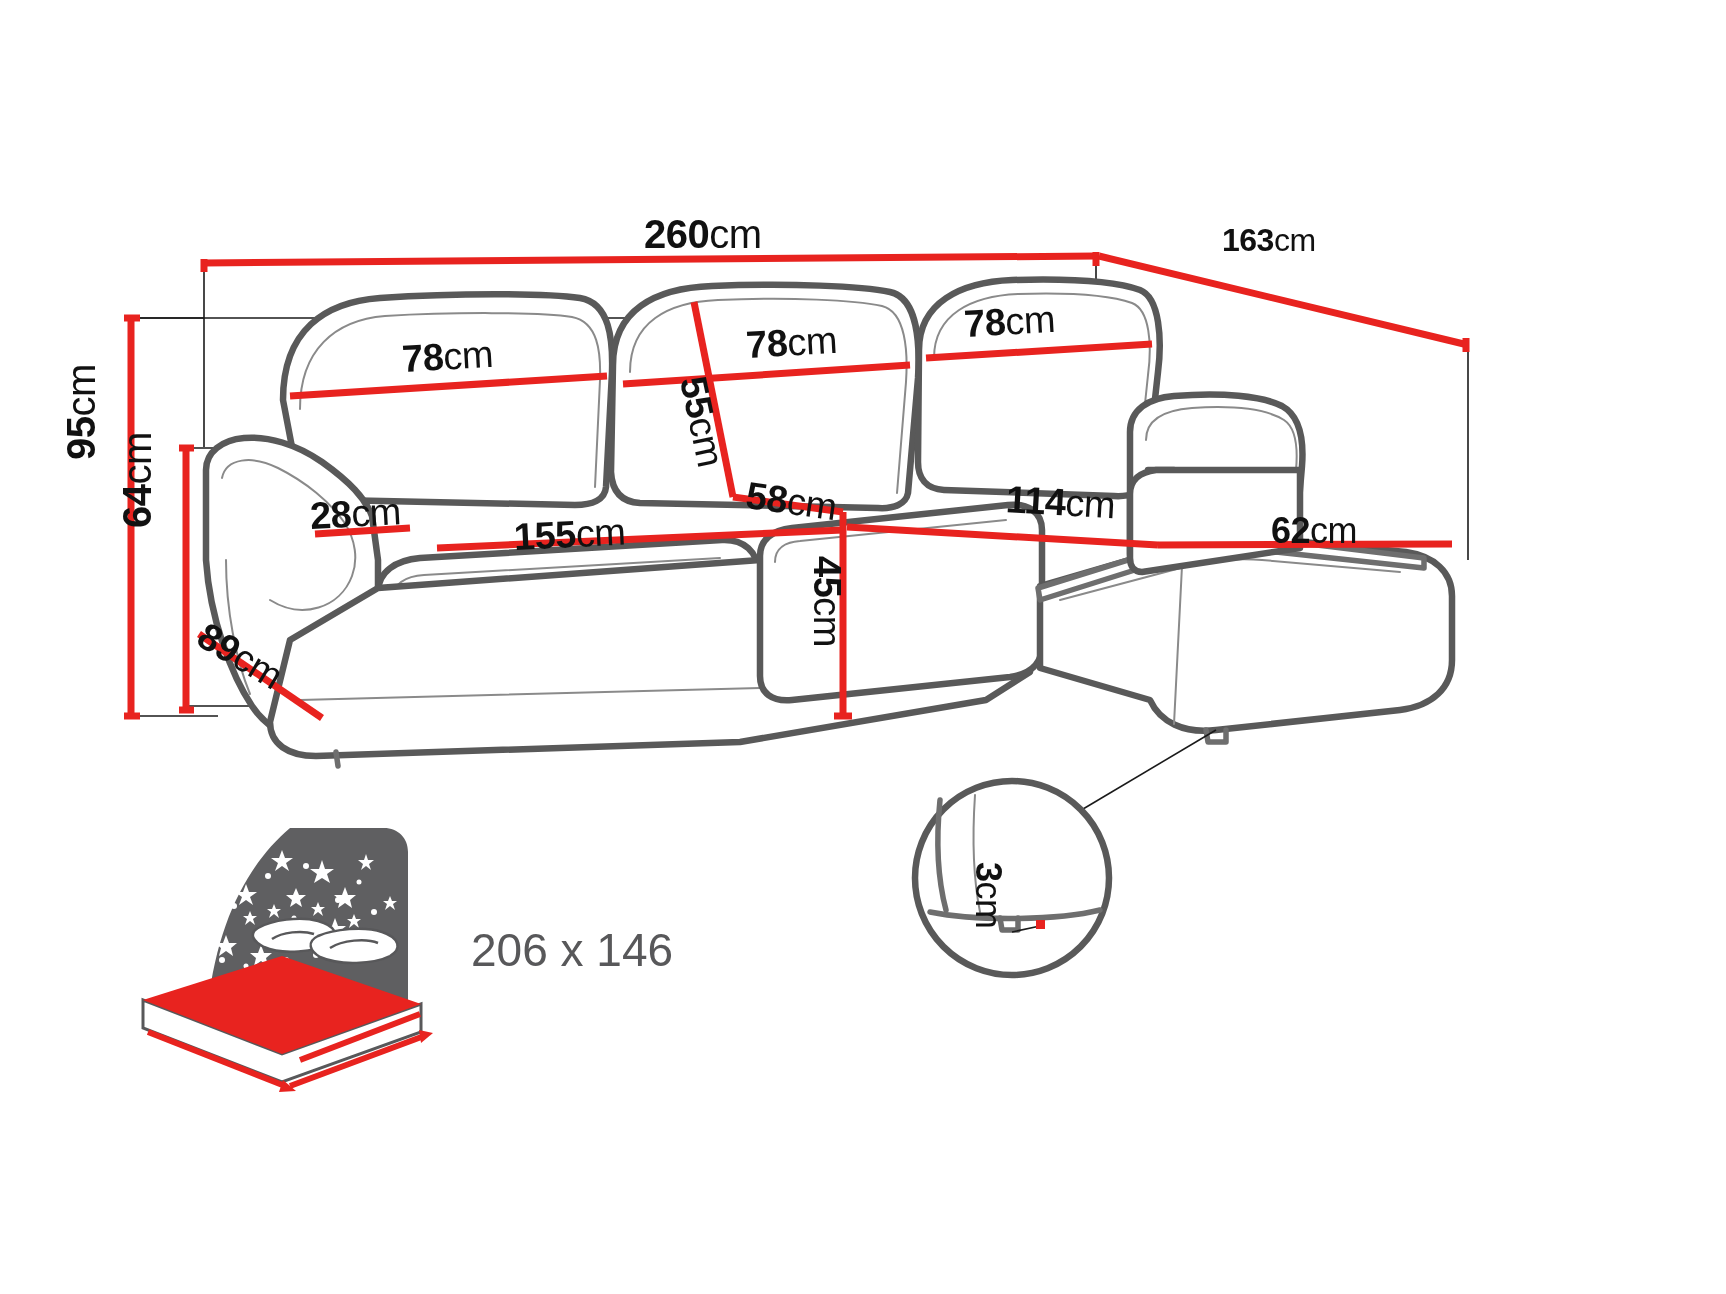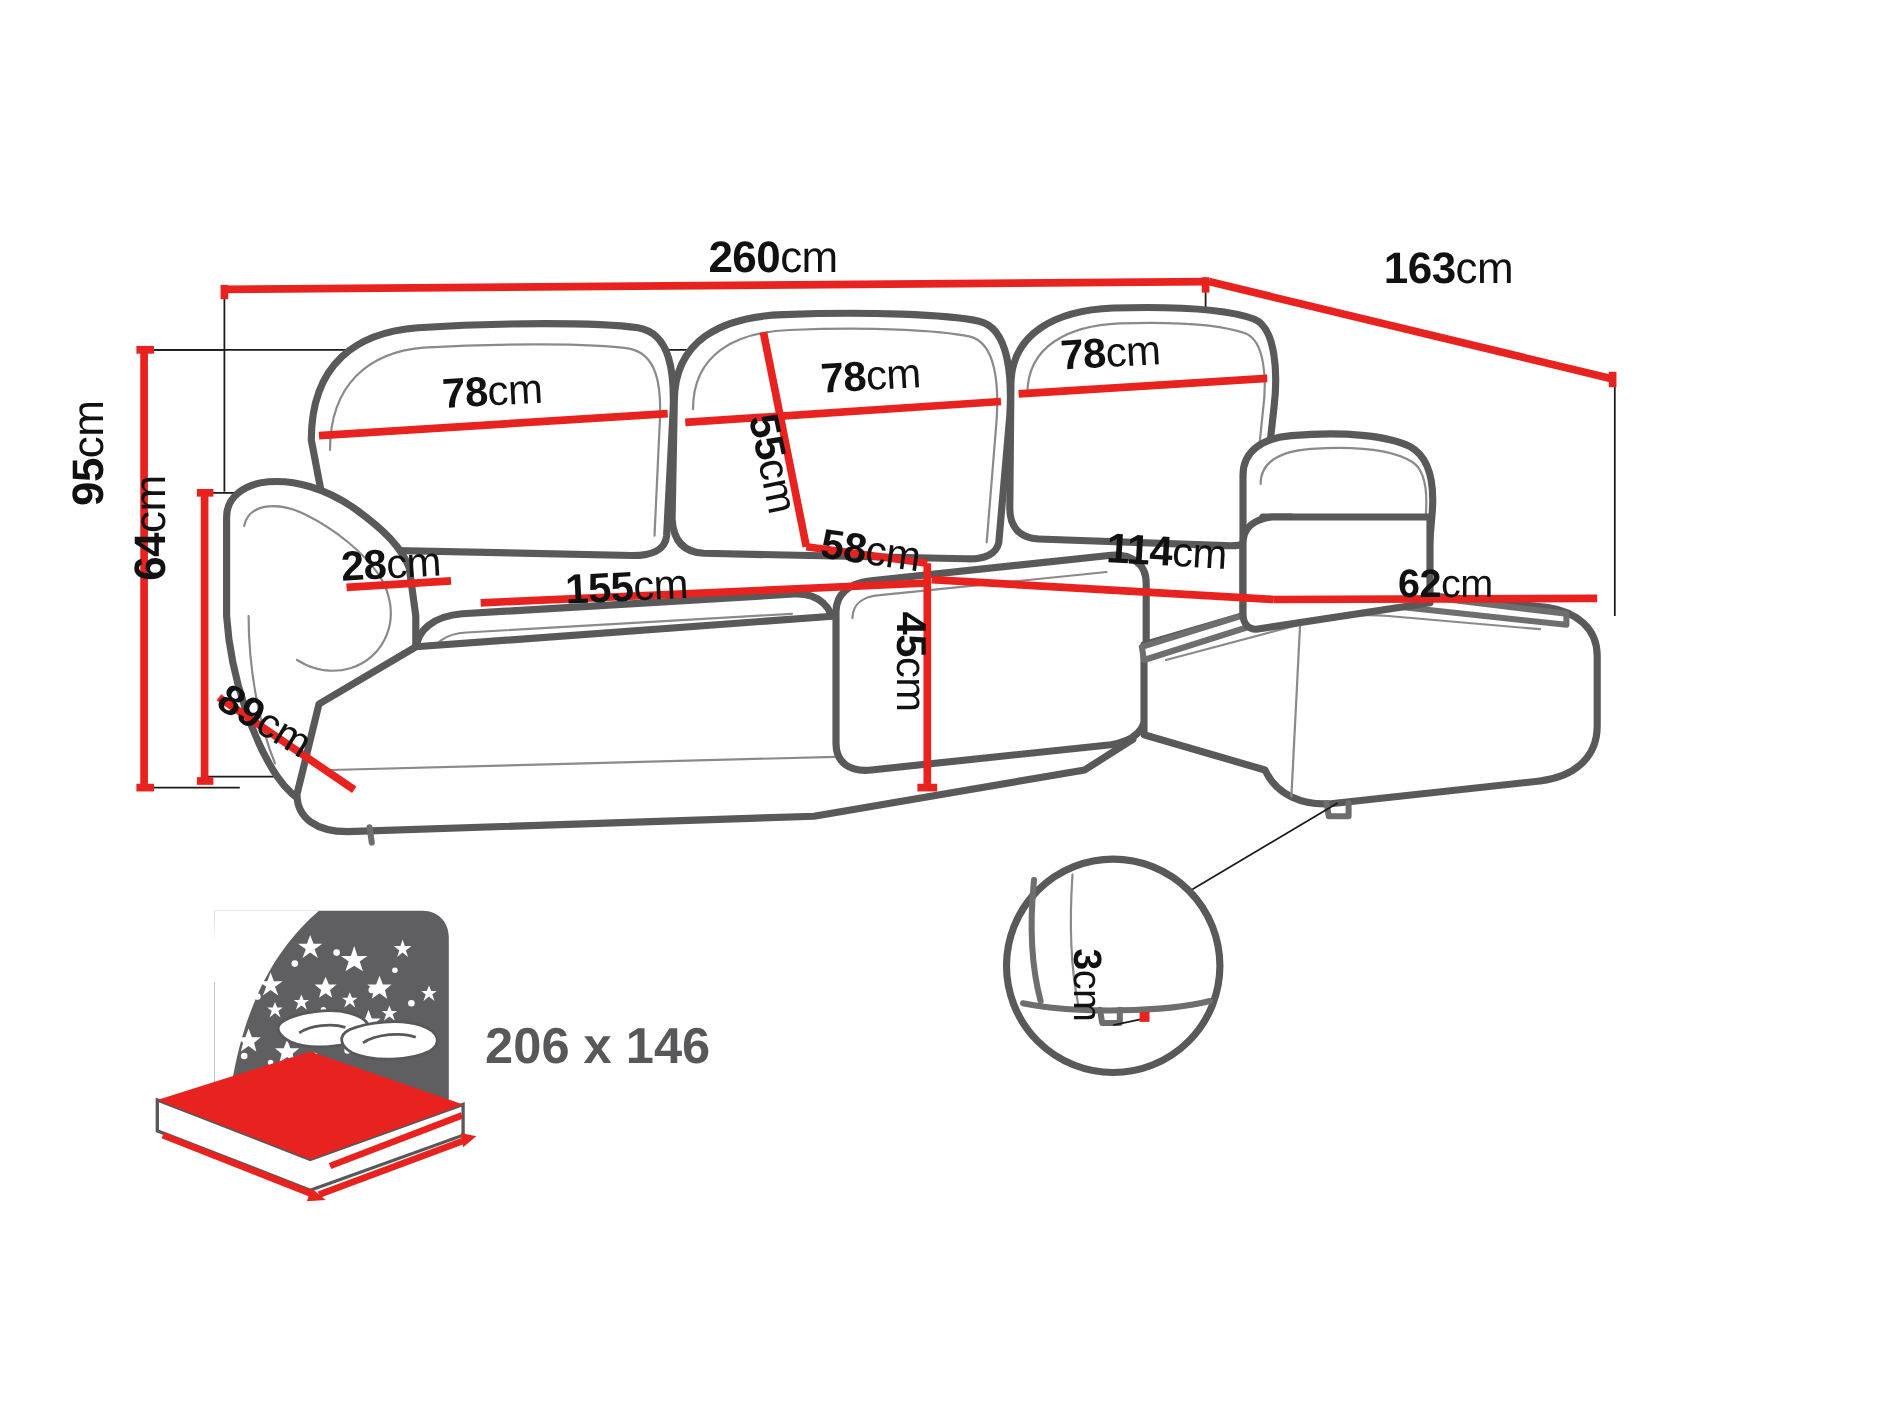--- a/index.html
+++ b/index.html
@@ -3,22 +3,22 @@
 <meta charset="utf-8">
 <style>
   html,body{margin:0;padding:0;background:#ffffff;}
   body{width:1726px;height:1294px;position:relative;overflow:hidden;
        font-family:"Liberation Sans","DejaVu Sans",sans-serif;}
   #stage{position:absolute;left:0;top:0;width:1726px;height:1294px;}
   svg{position:absolute;left:0;top:0;width:1726px;height:1294px;display:block;}
   .dimlabel{position:absolute;font-weight:bold;color:#111;white-space:nowrap;
             letter-spacing:-0.5px;line-height:1;}
   .dimlabel .u{font-weight:400;}
-  .bedsize{position:absolute;font-weight:bold;color:#58585a;white-space:nowrap;
-           font-size:46px;letter-spacing:0px;}
+  .bedsize{position:absolute;font-weight:normal;color:#58585a;white-space:nowrap;
+           font-size:46px;letter-spacing:0px;margin-left:30px;}
 </style>
 </head>
 <body>
 
 <div id="stage">
 
 <svg viewBox="0 0 1726 1294" xmlns="http://www.w3.org/2000/svg">
 
   <defs>
     <style>
@@ -234,21 +234,21 @@
     <polygon fill="#e8231f" points="419,1030 433,1033 421,1043"></polygon>
     <path class="dimt" d="M300,1060 L420,1014"></path>
   </g>
 
 </svg>
 
 <div class="dimlabel" style="left:613px;top:214px;font-size:40px;margin-left:31px;">
   <span>260</span><span class="u">cm</span>
 </div>
 
-<div class="dimlabel" style="left:1222px;top:224px;font-size:40px;margin-left:36px;">
+<div class="dimlabel" style="left:1222px;top:224px;font-size:32px;">
   <span>163</span><span class="u">cm</span>
 </div>
 
 <div class="dimlabel" style="left:61px;top:460px;font-size:40px;transform:rotate(-90deg);transform-origin:left top;">
   <span>95</span><span class="u">cm</span>
 </div>
 
 <div class="dimlabel" style="left:117px;top:528px;font-size:40px;transform:rotate(-90deg);transform-origin:left top;">
   <span>64</span><span class="u">cm</span>
 </div>

